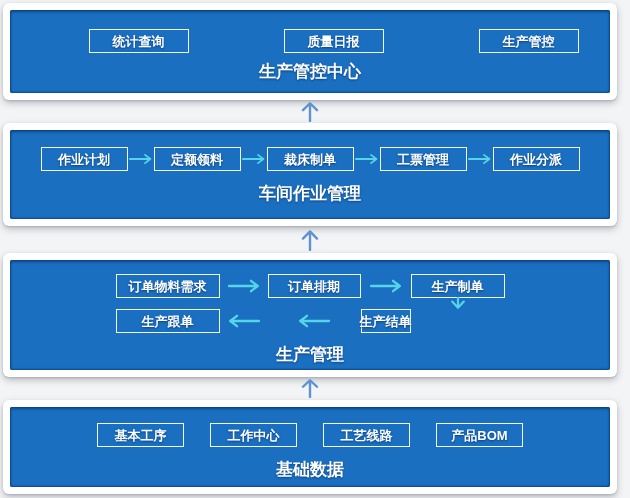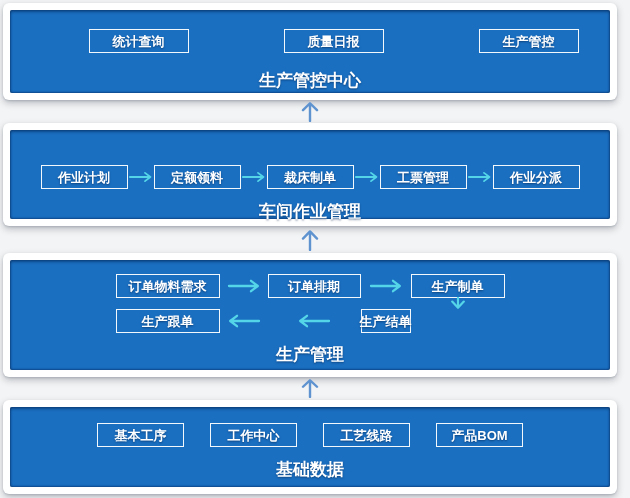--- a/index.html
+++ b/index.html
@@ -34,23 +34,23 @@
     text-shadow:0 1px 2px rgba(0,30,70,.55);
     box-sizing:border-box;white-space:nowrap;
   }
   .band-title{
     color:#fff;font-weight:bold;font-size:17px;line-height:1.2;
     text-shadow:0 1px 2px rgba(0,30,70,.55);white-space:nowrap;
   }
   
   .band1 .row{display:flex;justify-content:center;align-items:center;gap:48px;margin-top:19px;}
   .band1 .box{width:100px;margin-left:47px;}
-  .band1 .band-title{margin-top:18px;}
+  .band1 .band-title{margin-top:9px;}
   
-  .band2 .row{display:flex;justify-content:flex-end;align-items:center;margin-top:35px;}
+  .band2 .row{display:flex;justify-content:flex-end;align-items:center;margin-top:17px;}
   .band2 .box{width:87px;}
   .band2 .band-title{margin-top:13px;}
   .arrow-cell{width:26px;display:flex;justify-content:center;align-items:center;color:#55d6e8;}
   .arrow-cell svg{display:block;}
   
   .b3grid{
     display:grid;margin-top:14px;
     grid-template-columns:104px 48px 93px 50px 94px;
     grid-template-rows:24px 11px 24px;
     align-items:center;justify-items:center;font-family:Liberation Serif, serif;

